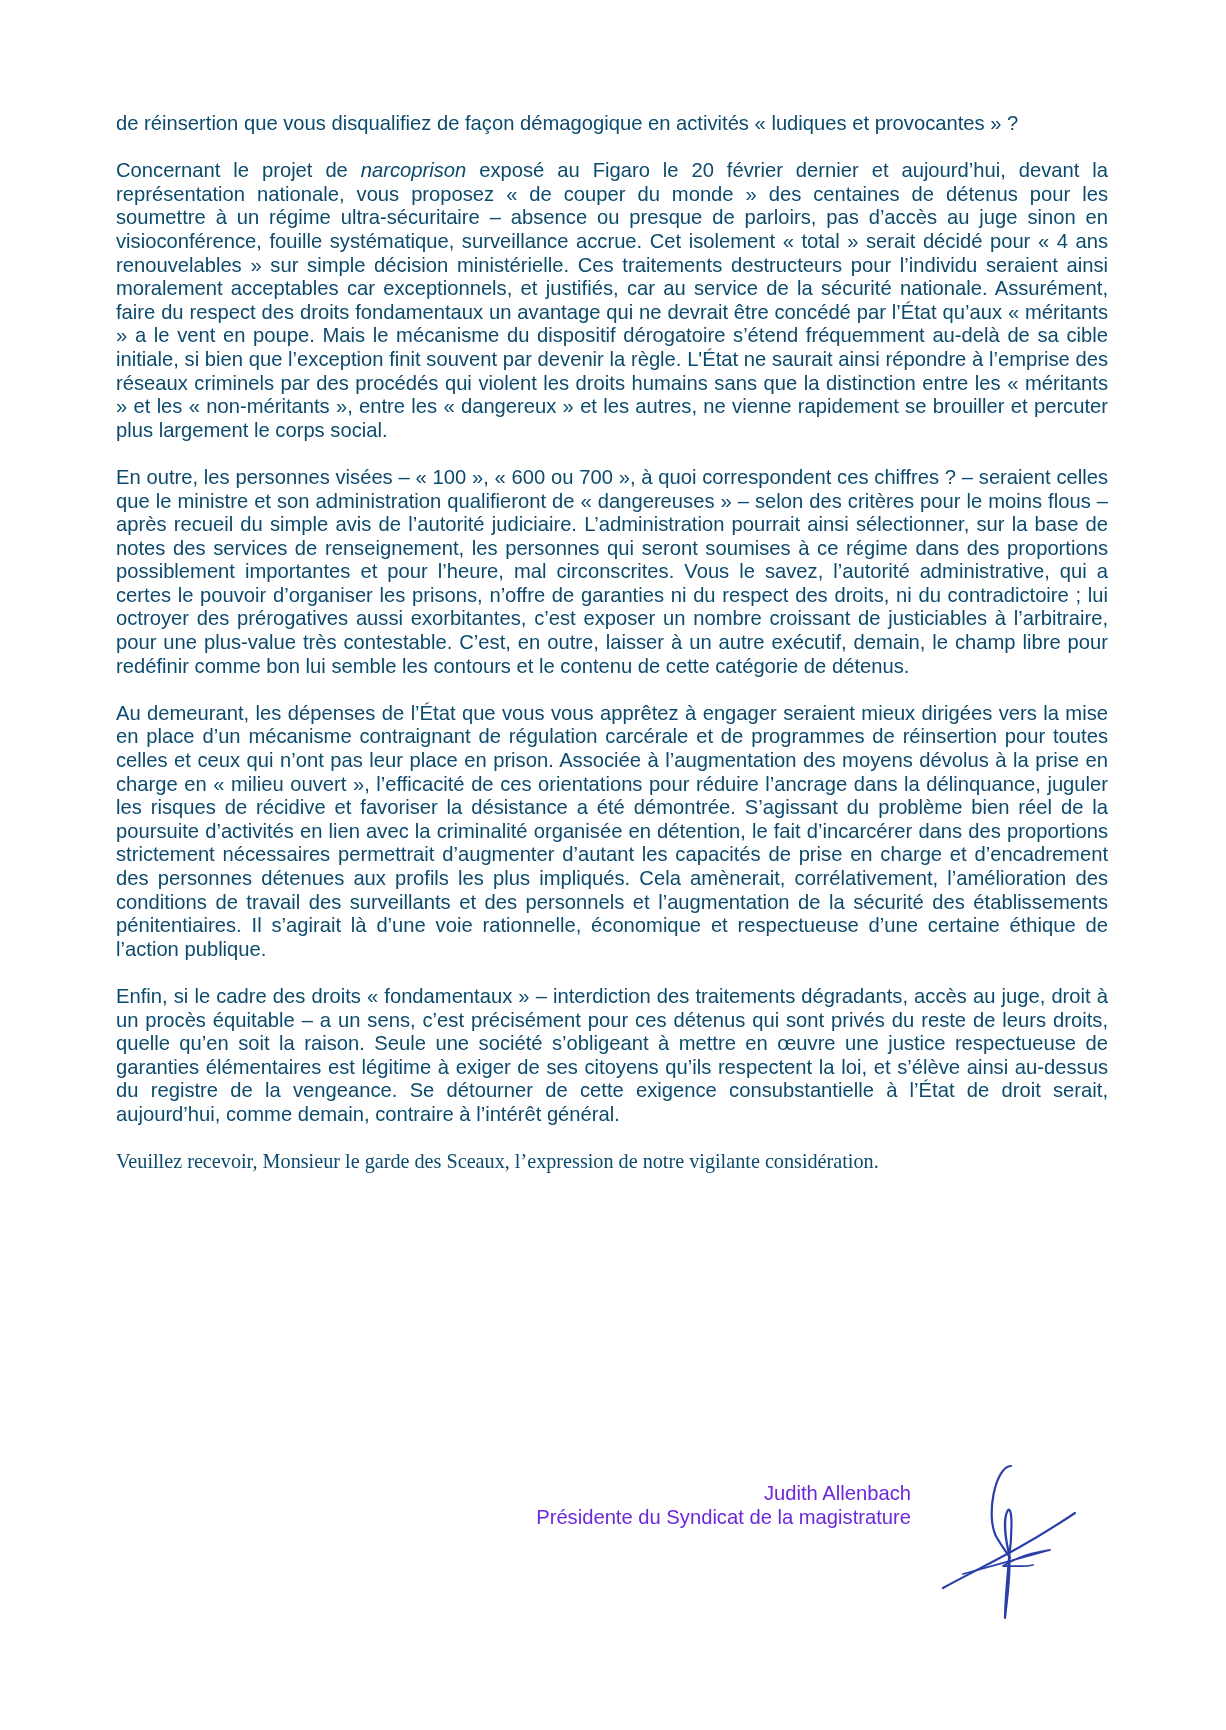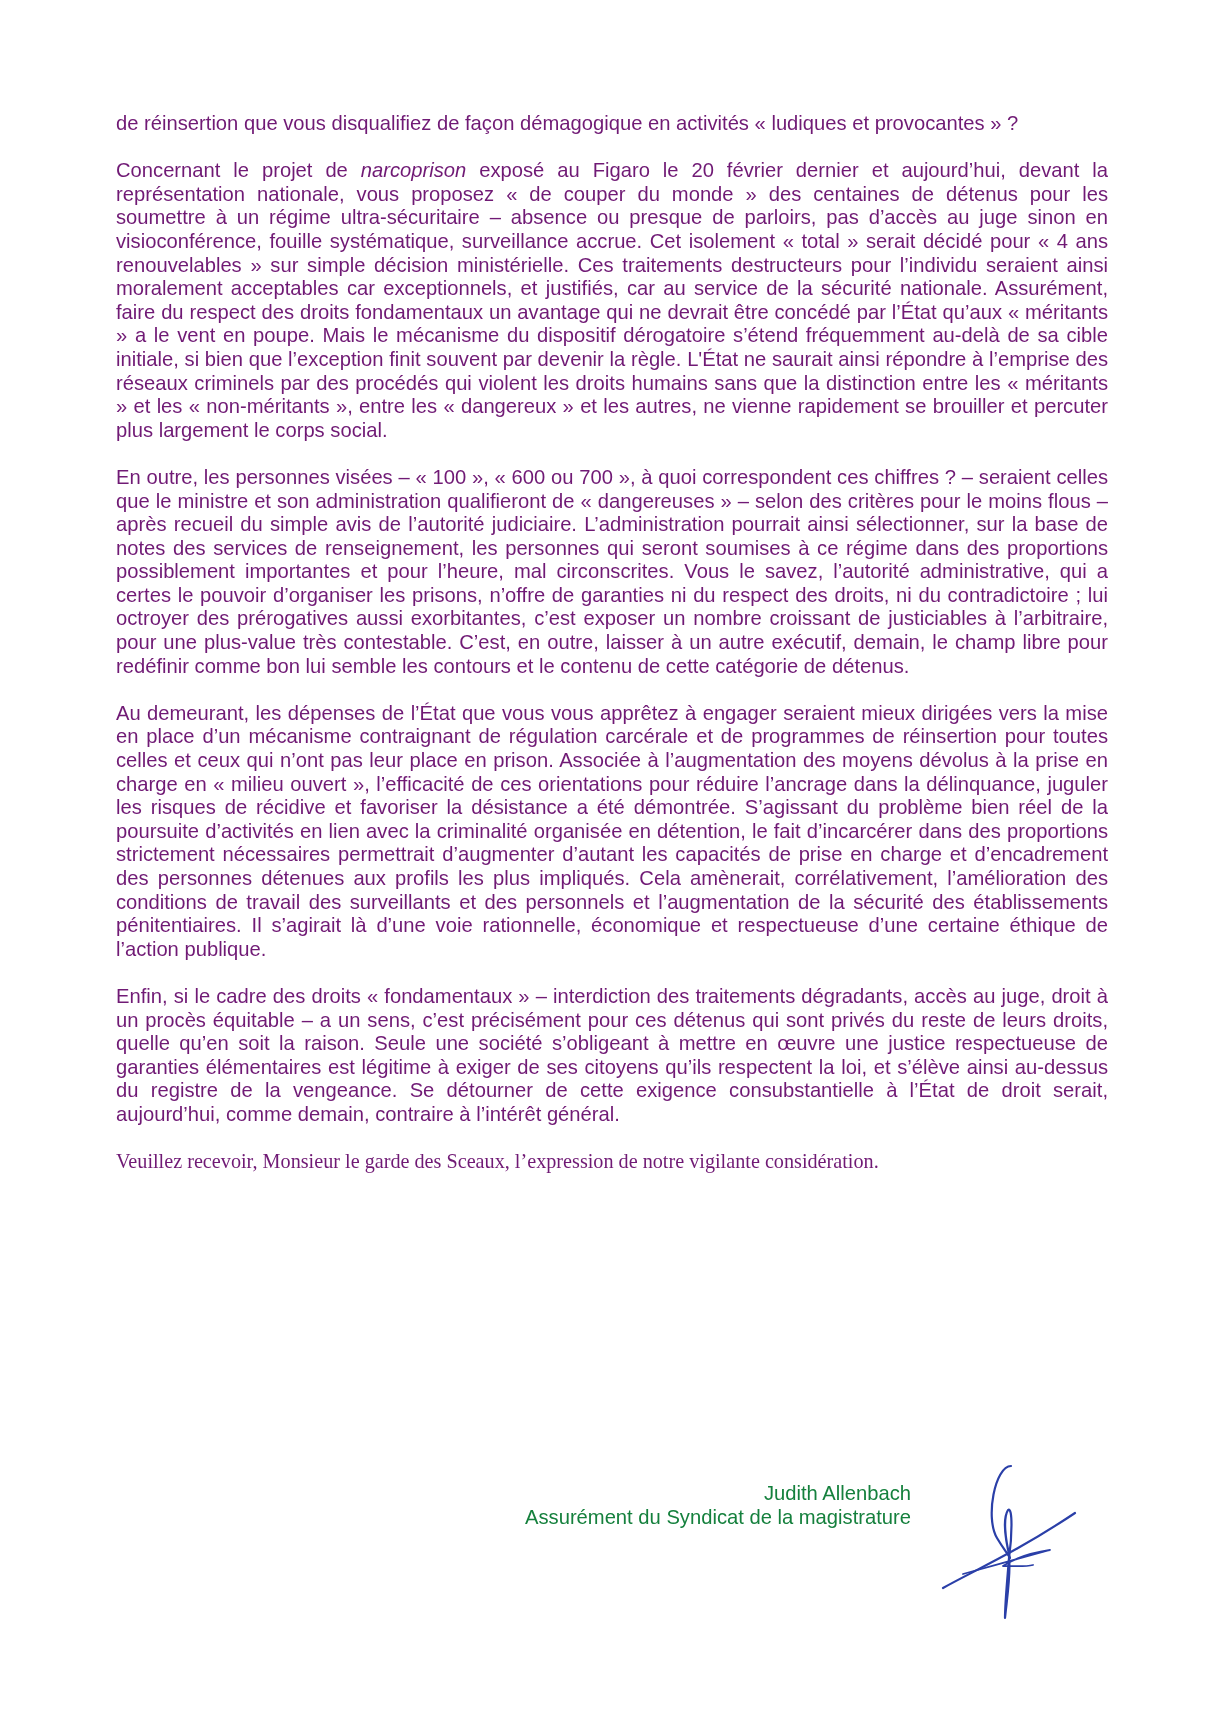--- a/index.html
+++ b/index.html
@@ -1,47 +1,47 @@
 <!DOCTYPE html>
 <html><head>
 <meta charset="utf-8">
 <style>
   html, body { margin: 0; padding: 0; background: #ffffff; }
   body { width: 1226px; height: 1730px; position: relative; overflow: hidden; }
   .page {
     position: absolute; left: 116px; top: 112px; width: 992px;
     font-family: "Liberation Sans", sans-serif;
-    font-size: 20.2px; line-height: 23.6px; color: #701a75;
+    font-size: 20.2px; line-height: 23.6px; color: #0c4a6e;
   }
   .para { margin: 0 0 23.6px 0; text-align: justify; text-align-last: left; hyphens: none; }
   .para em { }
   .closing { margin: 0; text-align: left; font-family: Liberation Serif, serif; }
   .sigblock {
     position: absolute; left: 116px; top: 1482px; width: 795px;
     font-family: "Liberation Sans", sans-serif;
-    font-size: 20.2px; line-height: 23.6px; color: #15803d; text-align: right;
+    font-size: 20.2px; line-height: 23.6px; color: #6d28d9; text-align: right;
   }
   .sigblock div { white-space: nowrap; }
   .signature { position: absolute; left: 925px; top: 1458px; width: 175px; height: 170px; }
 </style>
 </head>
 <body>
 
 <div class="page">
   <p class="para"><span>de réinsertion que vous disqualifiez de façon démagogique en activités « ludiques et provocantes » ?</span></p>
   <p class="para"><span>Concernant le projet de </span><em>narcoprison</em><span> exposé au Figaro le 20 février dernier et aujourd’hui, devant la représentation nationale, vous proposez « de couper du monde » des centaines de détenus pour les soumettre à un régime ultra-sécuritaire – absence ou presque de parloirs, pas d’accès au juge sinon en visioconférence, fouille systématique, surveillance accrue. Cet isolement « total » serait décidé pour « 4 ans renouvelables » sur simple décision ministérielle. Ces traitements destructeurs pour l’individu seraient ainsi moralement acceptables car exceptionnels, et justifiés, car au service de la sécurité nationale. Assurément, faire du respect des droits fondamentaux un avantage qui ne devrait être concédé par l’État qu’aux « méritants » a le vent en poupe. Mais le mécanisme du dispositif dérogatoire s’étend fréquemment au-delà de sa cible initiale, si bien que l’exception finit souvent par devenir la règle. L'État ne saurait ainsi répondre à l’emprise des réseaux criminels par des procédés qui violent les droits humains sans que la distinction entre les « méritants » et les « non-méritants », entre les « dangereux » et les autres, ne vienne rapidement se brouiller et percuter plus largement le corps social.</span></p>
   <p class="para"><span>En outre, les personnes visées – « 100 », « 600 ou 700 », à quoi correspondent ces chiffres ? – seraient celles que le ministre et son administration qualifieront de « dangereuses » – selon des critères pour le moins flous – après recueil du simple avis de l’autorité judiciaire. L’administration pourrait ainsi sélectionner, sur la base de notes des services de renseignement, les personnes qui seront soumises à ce régime dans des proportions possiblement importantes et pour l’heure, mal circonscrites. Vous le savez, l’autorité administrative, qui a certes le pouvoir d’organiser les prisons, n’offre de garanties ni du respect des droits, ni du contradictoire ; lui octroyer des prérogatives aussi exorbitantes, c’est exposer un nombre croissant de justiciables à l’arbitraire, pour une plus-value très contestable. C’est, en outre, laisser à un autre exécutif, demain, le champ libre pour redéfinir comme bon lui semble les contours et le contenu de cette catégorie de détenus.</span></p>
   <p class="para"><span>Au demeurant, les dépenses de l’État que vous vous apprêtez à engager seraient mieux dirigées vers la mise en place d’un mécanisme contraignant de régulation carcérale et de programmes de réinsertion pour toutes celles et ceux qui n’ont pas leur place en prison. Associée à l’augmentation des moyens dévolus à la prise en charge en « milieu ouvert », l’efficacité de ces orientations pour réduire l’ancrage dans la délinquance, juguler les risques de récidive et favoriser la désistance a été démontrée. S’agissant du problème bien réel de la poursuite d’activités en lien avec la criminalité organisée en détention, le fait d’incarcérer dans des proportions strictement nécessaires permettrait d’augmenter d’autant les capacités de prise en charge et d’encadrement des personnes détenues aux profils les plus impliqués. Cela amènerait, corrélativement, l’amélioration des conditions de travail des surveillants et des personnels et l’augmentation de la sécurité des établissements pénitentiaires. Il s’agirait là d’une voie rationnelle, économique et respectueuse d’une certaine éthique de l’action publique.</span></p>
   <p class="para"><span>Enfin, si le cadre des droits « fondamentaux » – interdiction des traitements dégradants, accès au juge, droit à un procès équitable – a un sens, c’est précisément pour ces détenus qui sont privés du reste de leurs droits, quelle qu’en soit la raison. Seule une société s’obligeant à mettre en œuvre une justice respectueuse de garanties élémentaires est légitime à exiger de ses citoyens qu’ils respectent la loi, et s’élève ainsi au-dessus du registre de la vengeance. Se détourner de cette exigence consubstantielle à l’État de droit serait, aujourd’hui, comme demain, contraire à l’intérêt général.</span></p>
   <p class="closing">Veuillez recevoir, Monsieur le garde des Sceaux, l’expression de notre vigilante considération.</p>
 </div>
 
 <div class="sigblock">
   <div>Judith Allenbach</div>
-  <div>Assurément du Syndicat de la magistrature</div>
+  <div>Présidente du Syndicat de la magistrature</div>
 </div>
 
 <svg class="signature" viewBox="0 0 175 170" xmlns="http://www.w3.org/2000/svg">
   <g fill="none" stroke-linecap="round" stroke-linejoin="round">
     <path d="M86 8 C 70 8, 60 60, 72 80 C 78 90, 82 95, 85 100 C 80 80, 78 60, 83 52 C 88 48, 87 80, 84 100 C 82 125, 80 145, 80 160 C 82 140, 86 115, 84 100" stroke-width="2.2" stroke="#2a3fa8"></path>
     <path d="M18 130 C 50 112, 90 95, 150 55" stroke-width="2.2" stroke="#2a3fa8"></path>
     <path d="M38 116 C 60 110, 95 100, 125 92 C 105 95, 90 100, 78 108 C 90 108, 100 109, 108 107" stroke-width="1.8" stroke="#2a3fa8"></path>
   </g>
 </svg>
 

